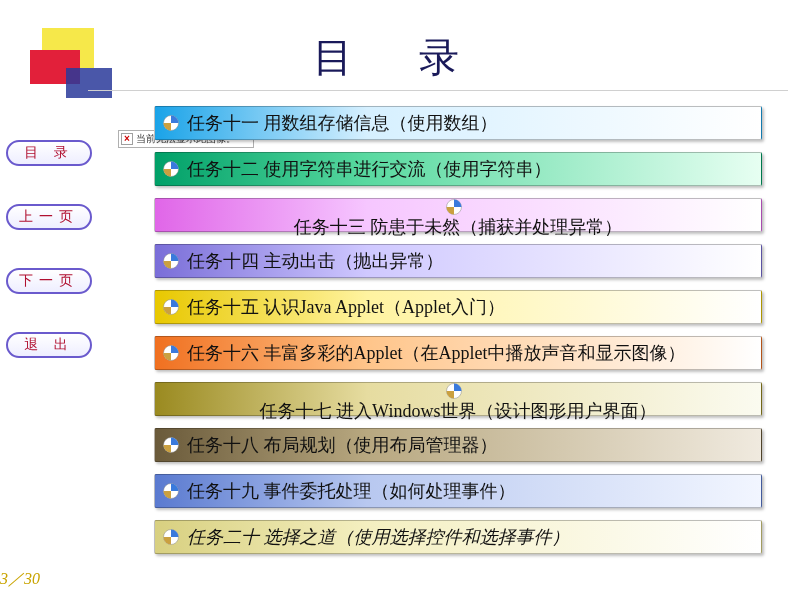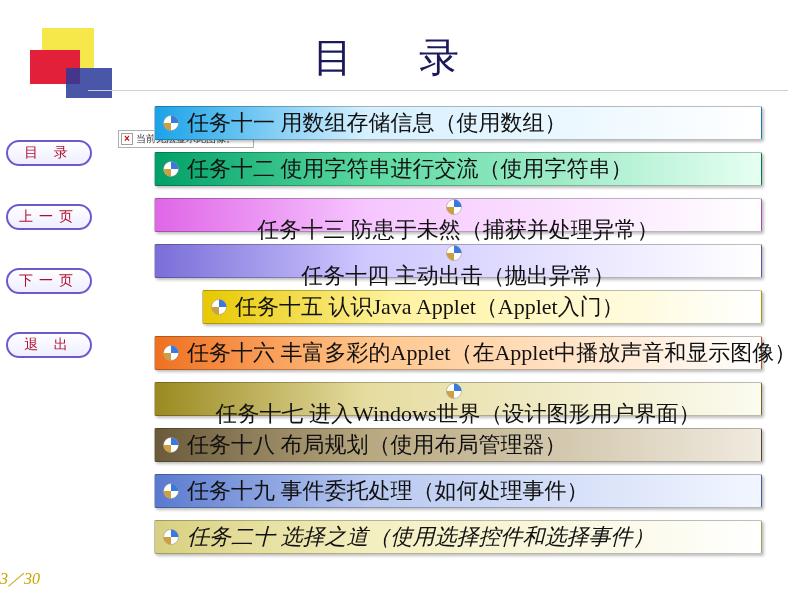--- a/index.html
+++ b/index.html
@@ -92,35 +92,35 @@
   .bar {
     height: 34px;
     margin-bottom: 12px;
     border: 1px solid rgba(0,0,0,.25);
     border-radius: 2px;
     box-shadow: 2px 2px 3px rgba(0,0,0,.25);
     display: flex;
     align-items: center;
     padding: 0 8px;
     font-family: "SimSun","宋体",serif;
-    font-size: 22px;
+    font-size: 18px;
     color: #111;
     cursor: pointer;
   }
   .bar .ball {
     width: 16px; height: 16px; margin-right: 8px; flex: 0 0 auto;
   }
   .bar .txt { white-space: nowrap; }
 
   
   .c0 { background: linear-gradient(90deg,#1aa3e8 0%, #d6f0ff 35%, #ffffff 100%); }
   .c1 { background: linear-gradient(90deg,#00a068 0%, #59d9a0 35%, #e7fff2 100%); align-items: center; }
   .c2 { background: linear-gradient(90deg,#e066e8 0%, #f6c6ff 35%, #ffffff 100%); flex-direction: column; }
-  .c3 { background: linear-gradient(90deg,#7a6ed8 0%, #cfc8ff 35%, #ffffff 100%); flex-direction: column; }
-  .c4 { background: linear-gradient(90deg,#e8c800 0%, #fff3a0 35%, #ffffff 100%); margin-left: 48px; }
+  .c3 { background: linear-gradient(90deg,#7a6ed8 0%, #cfc8ff 35%, #ffffff 100%); }
+  .c4 { background: linear-gradient(90deg,#e8c800 0%, #fff3a0 35%, #ffffff 100%); }
   .c5 { background: linear-gradient(90deg,#f07020 0%, #ffc58a 35%, #ffffff 100%); }
   .c6 { background: linear-gradient(90deg,#9a8a20 0%, #e6dca0 35%, #fbfbf0 100%); flex-direction: column; }
   .c7 { background: linear-gradient(90deg,#6a5a3a 0%, #b8a880 35%, #f0eadf 100%); }
   .c8 { background: linear-gradient(90deg,#5a7ad0 0%, #b8c8f0 35%, #f2f6ff 100%); }
   .c9 { background: linear-gradient(90deg,#d8d080 0%, #f4efc0 35%, #ffffff 100%); font-style: italic; }
 
   
   .footer {
     position: absolute;
     bottom: 10px;

